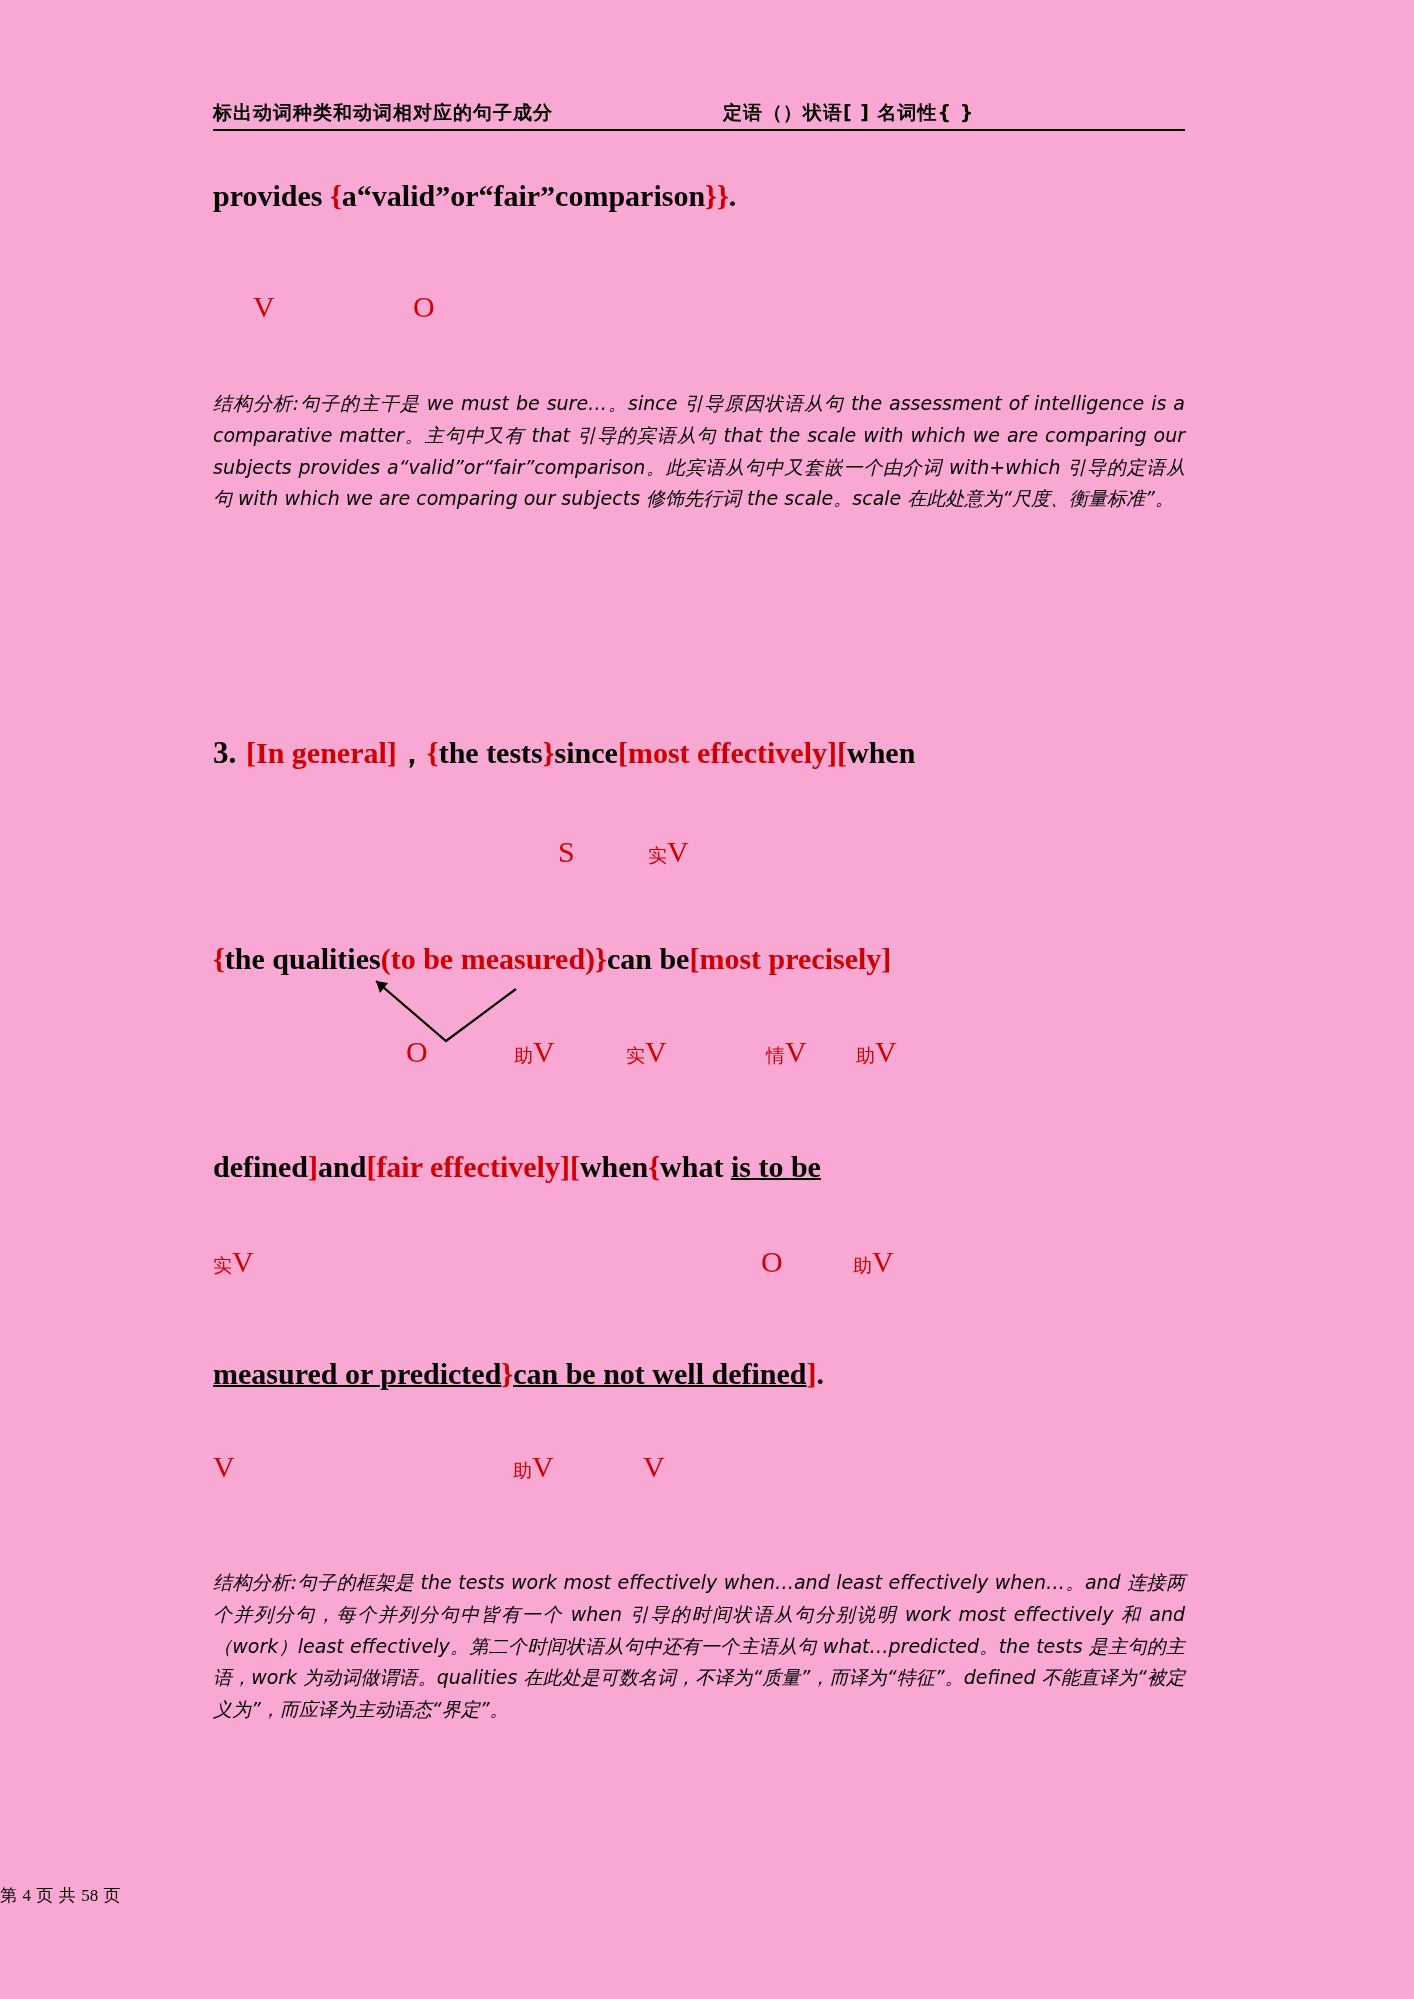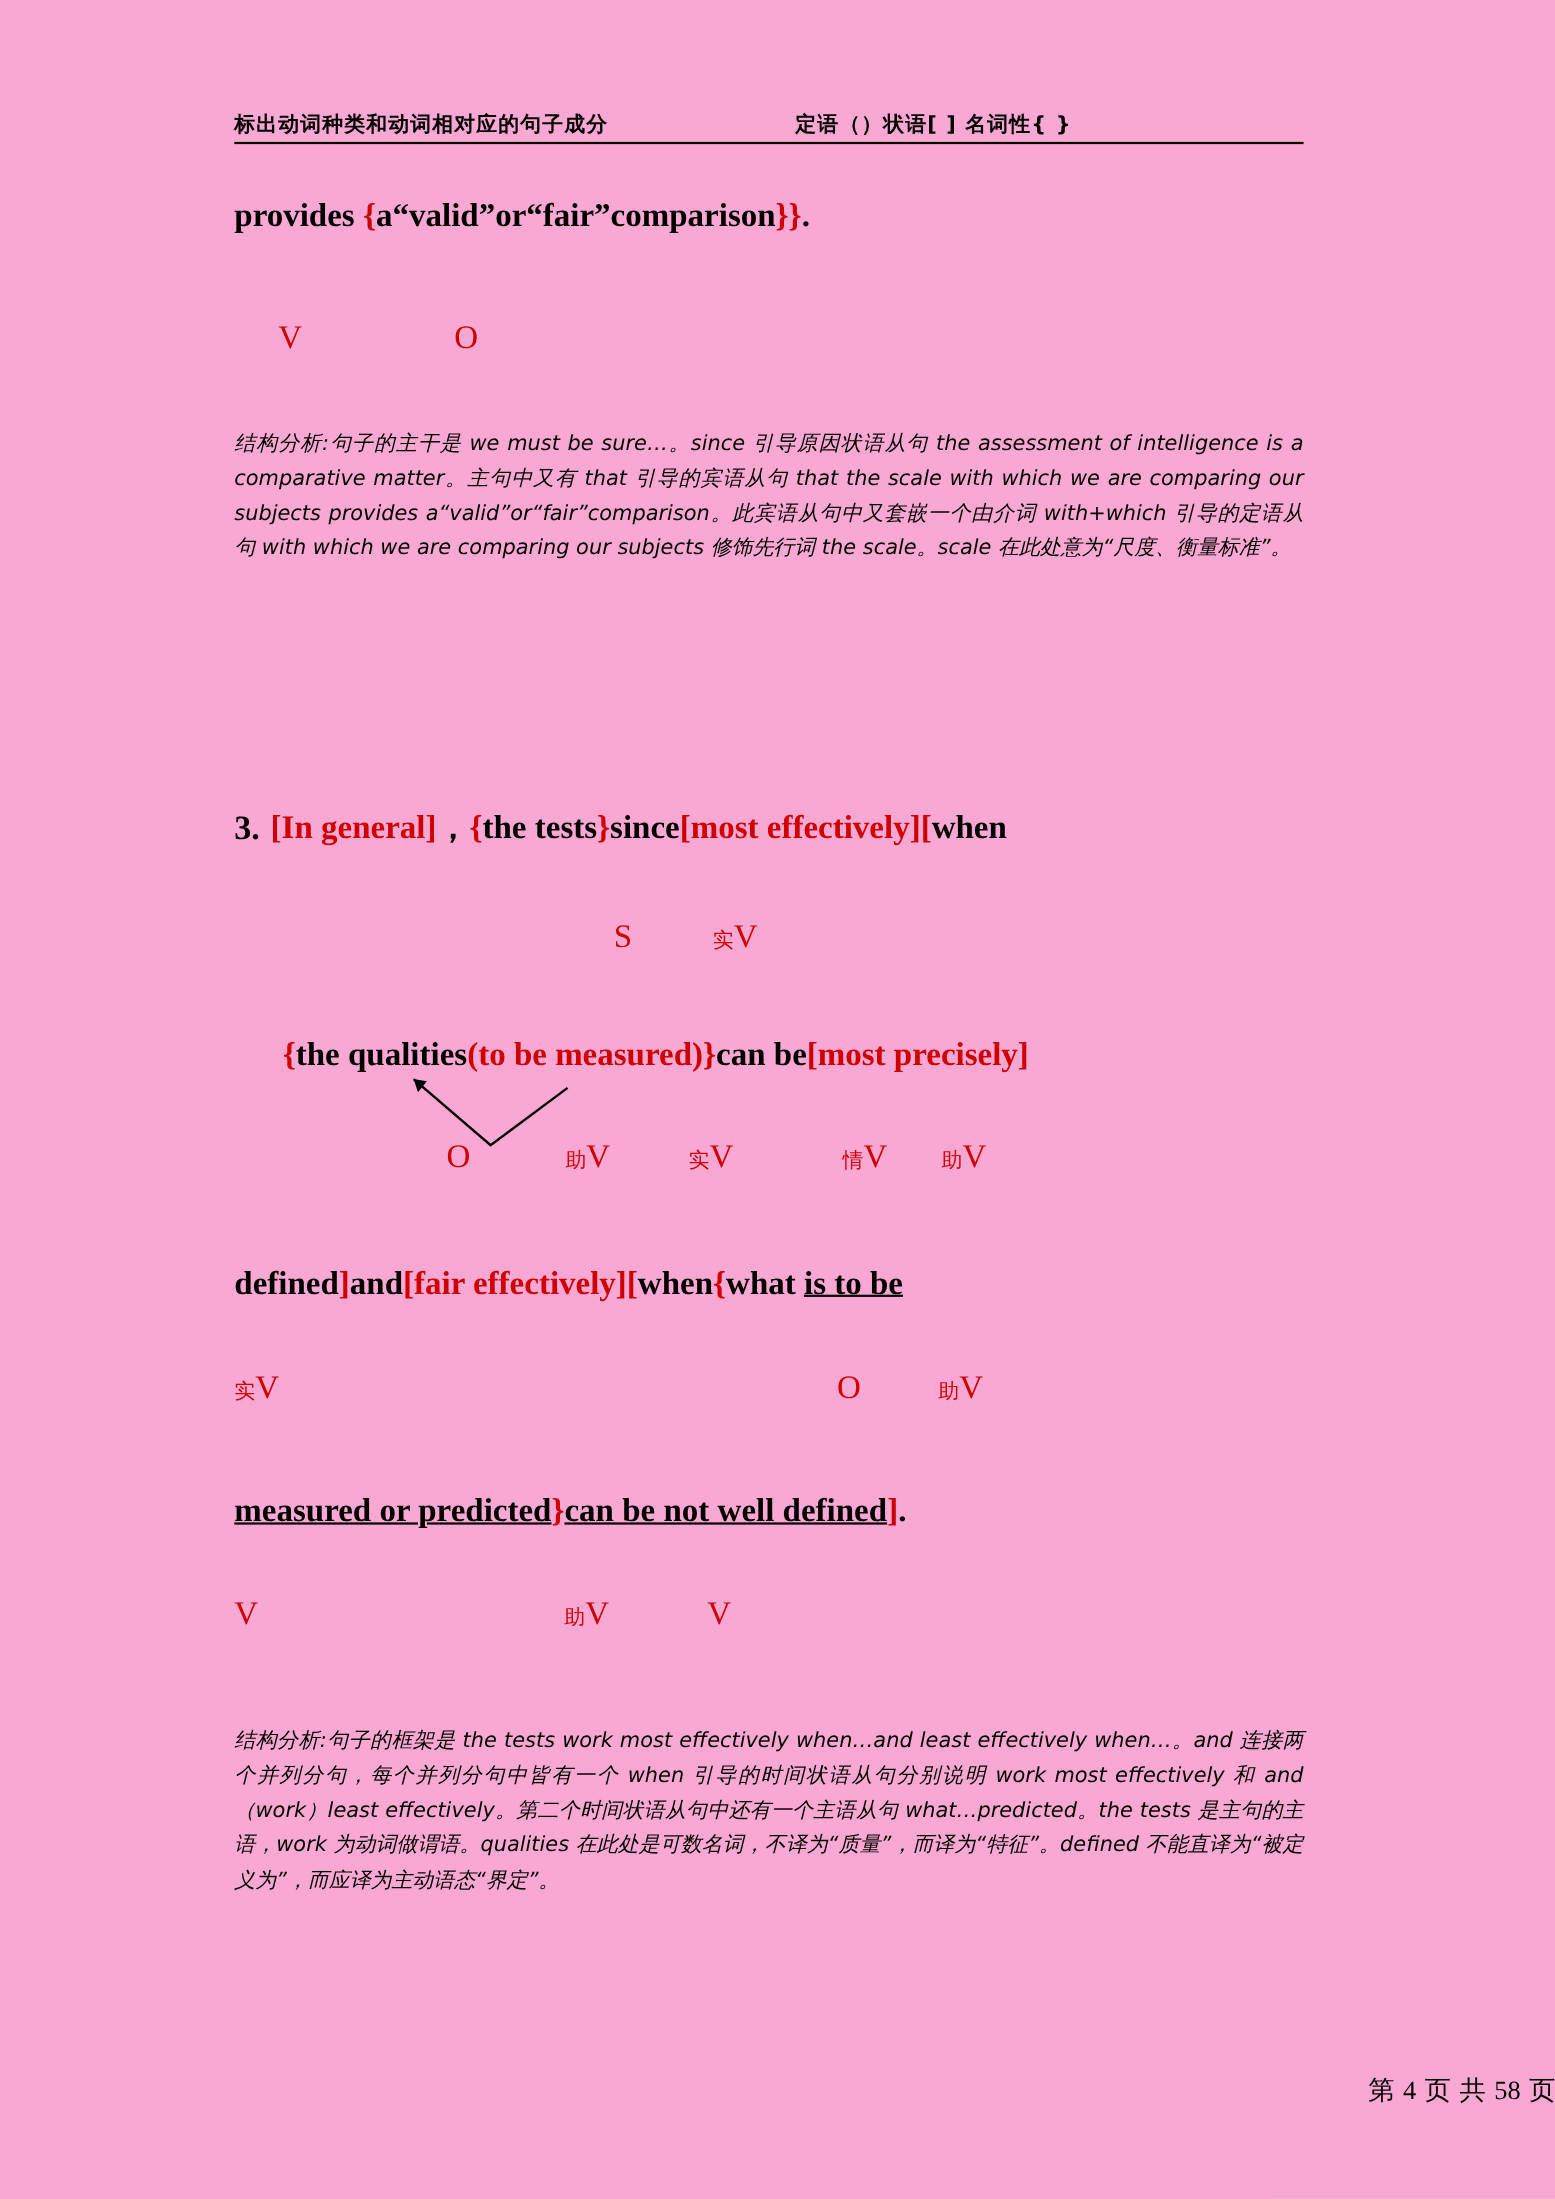--- a/index.html
+++ b/index.html
@@ -106,22 +106,22 @@
 
   
   .arrow-svg { position: absolute; }
 
   
   .footer {
     position: absolute;
     left: 0;
     top: 1884px;
     width: 1414px;
-    text-align: right;
-    font-size: 24px;
+    text-align: left;
+    font-size: 17px;
     font-family: "DejaVu Sans", sans-serif;
     color: #000000;
   }
   .footer .num { font-family: "Liberation Serif", serif; }
 </style>
 </head>
 <body>
 
 <div class="page">
 
@@ -148,21 +148,21 @@
 
   <div class="sent" style="left:246px; top:734px;">
     <span class="red">[In general]</span><span class="blk">，</span><span class="red">{</span><span class="blk">the tests</span><span class="red">}</span><span class="blk">since</span><span class="red">[most effectively]</span><span class="red">[</span><span class="blk">when</span>
   </div>
 
   <div class="marks" style="left:286px; top:835px; height:40px; width:800px;">
     <span class="mark-item" style="left:272px; top:0;"><span class="lat">S</span></span>
     <span class="mark-item" style="left:362px; top:0;"><span class="cn">实</span><span class="lat">V</span></span>
   </div>
 
-  <div class="sent" style="left:213px; top:940px;margin-left:44px;">
+  <div class="sent" style="left:213px; top:940px;">
     <span class="red">{</span><span class="blk">the qualities</span><span class="red">(to be measured)</span><span class="red">}</span><span class="blk">can be</span><span class="red">[most precisely]</span>
   </div>
 
   <svg class="arrow-svg" style="left:370px; top:975px;" width="160" height="80" viewBox="0 0 160 80">
     <path d="M6 6 L76 66 L146 14" stroke="#000000" stroke-width="2.2" fill="none"></path>
     <path d="M6 6 L18 8 L10 18 Z" fill="#000000"></path>
   </svg>
 
   <div class="marks" style="left:286px; top:1035px; height:40px; width:900px;">
     <span class="mark-item" style="left:120px; top:0;"><span class="lat">O</span></span>

